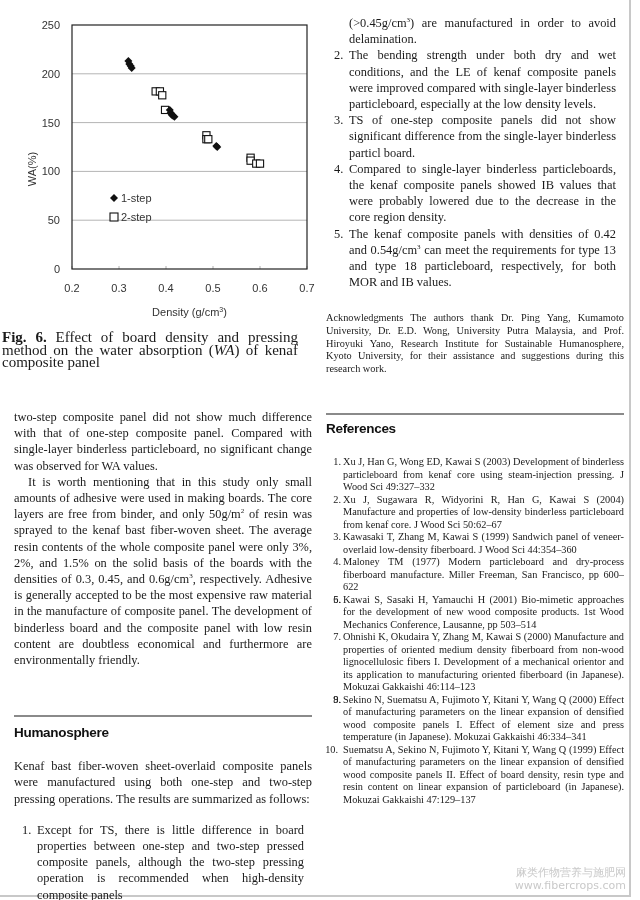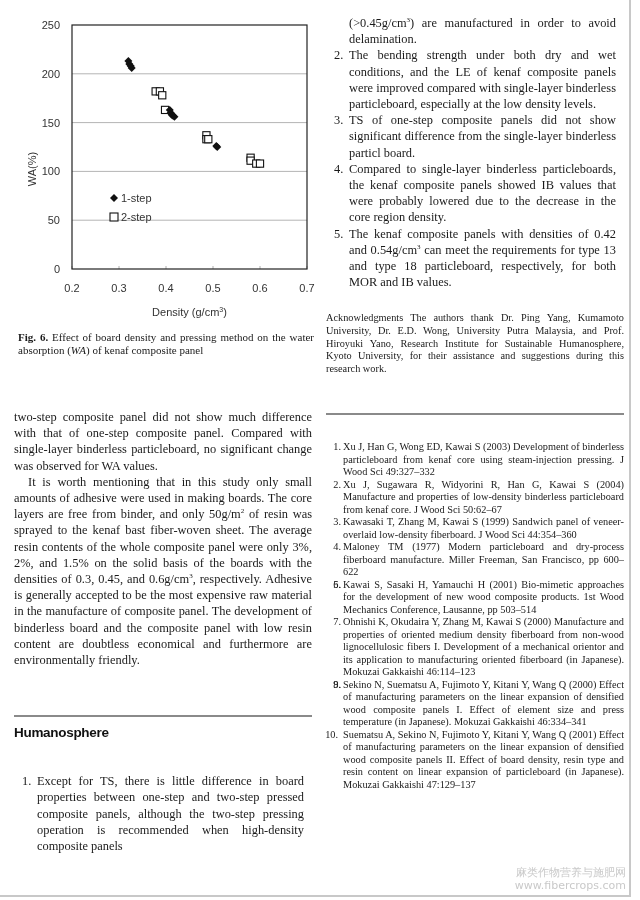--- a/index.html
+++ b/index.html
@@ -9,22 +9,22 @@
     }
     .page-border {
       position: absolute; left: 0; top: 0; width: 631px; height: 897px;
       border-right: 2px solid #c8c8c8; border-bottom: 2px solid #c8c8c8; box-sizing: border-box;
     }
     
     .chart { position: absolute; left: 0; top: 0; width: 320px; height: 320px; }
     .chart svg { display: block; }
     .chart text { font-family: "Liberation Sans", "DejaVu Sans", sans-serif; fill: #333; }
     .fig-caption {
-      position: absolute; left: 18px; top: 331px; width: 296px;
-      font-size: 11px; line-height: 12.5px; text-align: justify;
+      position: absolute; left: 2px; top: 331px; width: 296px;
+      font-size: 15px; line-height: 12.5px; text-align: justify;
     }
     .fig-caption b { font-weight: bold; }
     
     .col-left { position: absolute; left: 14px; top: 409px; width: 298px; }
     .col-right { position: absolute; left: 326px; top: 7px; width: 298px; }
     p.body {
       margin: 0; font-size: 12.4px; line-height: 16.2px; text-align: justify;
     }
     p.body.indent { text-indent: 14px; }
     .section-rule { border-top: 2px solid #8a8a8a; margin: 0; }
@@ -118,51 +118,53 @@
 
 <div class="col-left">
   <p class="body">two-step composite panel did not show much difference with that of one-step composite panel. Compared with single-layer binderless particleboard, no significant change was observed for WA values.</p>
   <p class="body indent"><span>It is worth mentioning that in this study only small amounts of adhesive were used in making boards. The core layers are free from binder, and only 50g/m</span><sup>2</sup><span> of resin was sprayed to the kenaf bast fiber-woven sheet. The average resin contents of the whole composite panel were only 3%, 2%, and 1.5% on the solid basis of the boards with the densities of 0.3, 0.45, and 0.6g/cm</span><sup>3</sup><span>, respectively. Adhesive is generally accepted to be the most expensive raw material in the manufacture of composite panel. The development of binderless board and the composite panel with low resin content are doubtless economical and furthermore are environmentally friendly.</span></p>
 
   <div style="height:47px"></div>
   <div class="section-rule"></div>
   <div style="height:8px"></div>
   <h2 class="section-title">Humanosphere</h2>
   <div style="height:18px"></div>
+  <p class="body">Kenaf bast fiber-woven sheet-overlaid composite panels were manufactured using both one-step and two-step pressing operations. The results are summarized as follows:</p>
   <div style="height:7px"></div>
   <ol class="conc">
     <li><span class="num">1.</span><span>Except for TS, there is little difference in board properties between one-step and two-step pressed composite panels, although the two-step pressing operation is recommended when high-density composite panels</span></li>
   </ol>
 </div>
 
 <div class="col-right">
   <ol class="conc">
     <li><span>(&gt;0.45g/cm</span><sup>3</sup><span>) are manufactured in order to avoid delamination.</span></li>
     <li><span class="num">2.</span><span>The bending strength under both dry and wet conditions, and the LE of kenaf composite panels were improved compared with single-layer binderless particleboard, especially at the low density levels.</span></li>
     <li><span class="num">3.</span><span>TS of one-step composite panels did not show significant difference from the single-layer binderless particl board.</span></li>
     <li><span class="num">4.</span><span>Compared to single-layer binderless particleboards, the kenaf composite panels showed IB values that were probably lowered due to the decrease in the core region density.</span></li>
     <li><span class="num">5.</span><span>The kenaf composite panels with densities of 0.42 and 0.54g/cm</span><sup>3</sup><span> can meet the requirements for type 13 and type 18 particleboard, respectively, for both MOR and IB values.</span></li>
   </ol>
   <div style="height:14px"></div>
   <p class="ack"><b>Acknowledgments</b><span> The authors thank Dr. Ping Yang, Kumamoto University, Dr. E.D. Wong, University Putra Malaysia, and Prof. Hiroyuki Yano, Research Institute for Sustainable Humanosphere, Kyoto University, for their assistance and suggestions during this research work.</span></p>
 
   <div style="height:38px"></div>
   <div class="section-rule"></div>
   <div style="height:6px"></div>
+  <h2 class="section-title">References</h2>
   <div style="height:20px"></div>
   <ol class="refs">
     <li><span class="num">1.</span><span>Xu J, Han G, Wong ED, Kawai S (2003) Development of binderless particleboard from kenaf core using steam-injection pressing. J Wood Sci 49:327–332</span></li>
     <li><span class="num">2.</span><span>Xu J, Sugawara R, Widyorini R, Han G, Kawai S (2004) Manufacture and properties of low-density binderless particleboard from kenaf core. J Wood Sci 50:62–67</span></li>
     <li><span class="num">3.</span><span>Kawasaki T, Zhang M, Kawai S (1999) Sandwich panel of veneer-overlaid low-density fiberboard. J Wood Sci 44:354–360</span></li>
     <li><span class="num">4.</span><span>Maloney TM (1977) Modern particleboard and dry-process fiberboard manufacture. Miller Freeman, San Francisco, pp 600–622</span></li>
     <li><span class="num">5.</span></li>
     <li><span class="num">6.</span><span>Kawai S, Sasaki H, Yamauchi H (2001) Bio-mimetic approaches for the development of new wood composite products. 1st Wood Mechanics Conference, Lausanne, pp 503–514</span></li>
     <li><span class="num">7.</span><span>Ohnishi K, Okudaira Y, Zhang M, Kawai S (2000) Manufacture and properties of oriented medium density fiberboard from non-wood lignocellulosic fibers I. Development of a mechanical orientor and its application to manufacturing oriented fiberboard (in Japanese). Mokuzai Gakkaishi 46:114–123</span></li>
     <li><span class="num">8.</span></li>
     <li><span class="num">9.</span><span>Sekino N, Suematsu A, Fujimoto Y, Kitani Y, Wang Q (2000) Effect of manufacturing parameters on the linear expansion of densified wood composite panels I. Effect of element size and press temperature (in Japanese). Mokuzai Gakkaishi 46:334–341</span></li>
-    <li class="wide"><span class="num">10.</span><span>Suematsu A, Sekino N, Fujimoto Y, Kitani Y, Wang Q (2001) Effect of manufacturing parameters on the linear expansion of densified wood composite panels II. Effect of board density, resin type and resin content on linear expansion of particleboard (in Japanese). Mokuzai Gakkaishi 47:129–137</span></li>
+    <li class="wide"><span class="num">10.</span><span>Suematsu A, Sekino N, Fujimoto Y, Kitani Y, Wang Q (1999) Effect of manufacturing parameters on the linear expansion of densified wood composite panels II. Effect of board density, resin type and resin content on linear expansion of particleboard (in Japanese). Mokuzai Gakkaishi 47:129–137</span></li>
   </ol>
 </div>
 
 <div class="watermark">
   <div>麻类作物营养与施肥网</div>
   <div>www.fibercrops.com</div>
 </div>
 
 </body></html>

